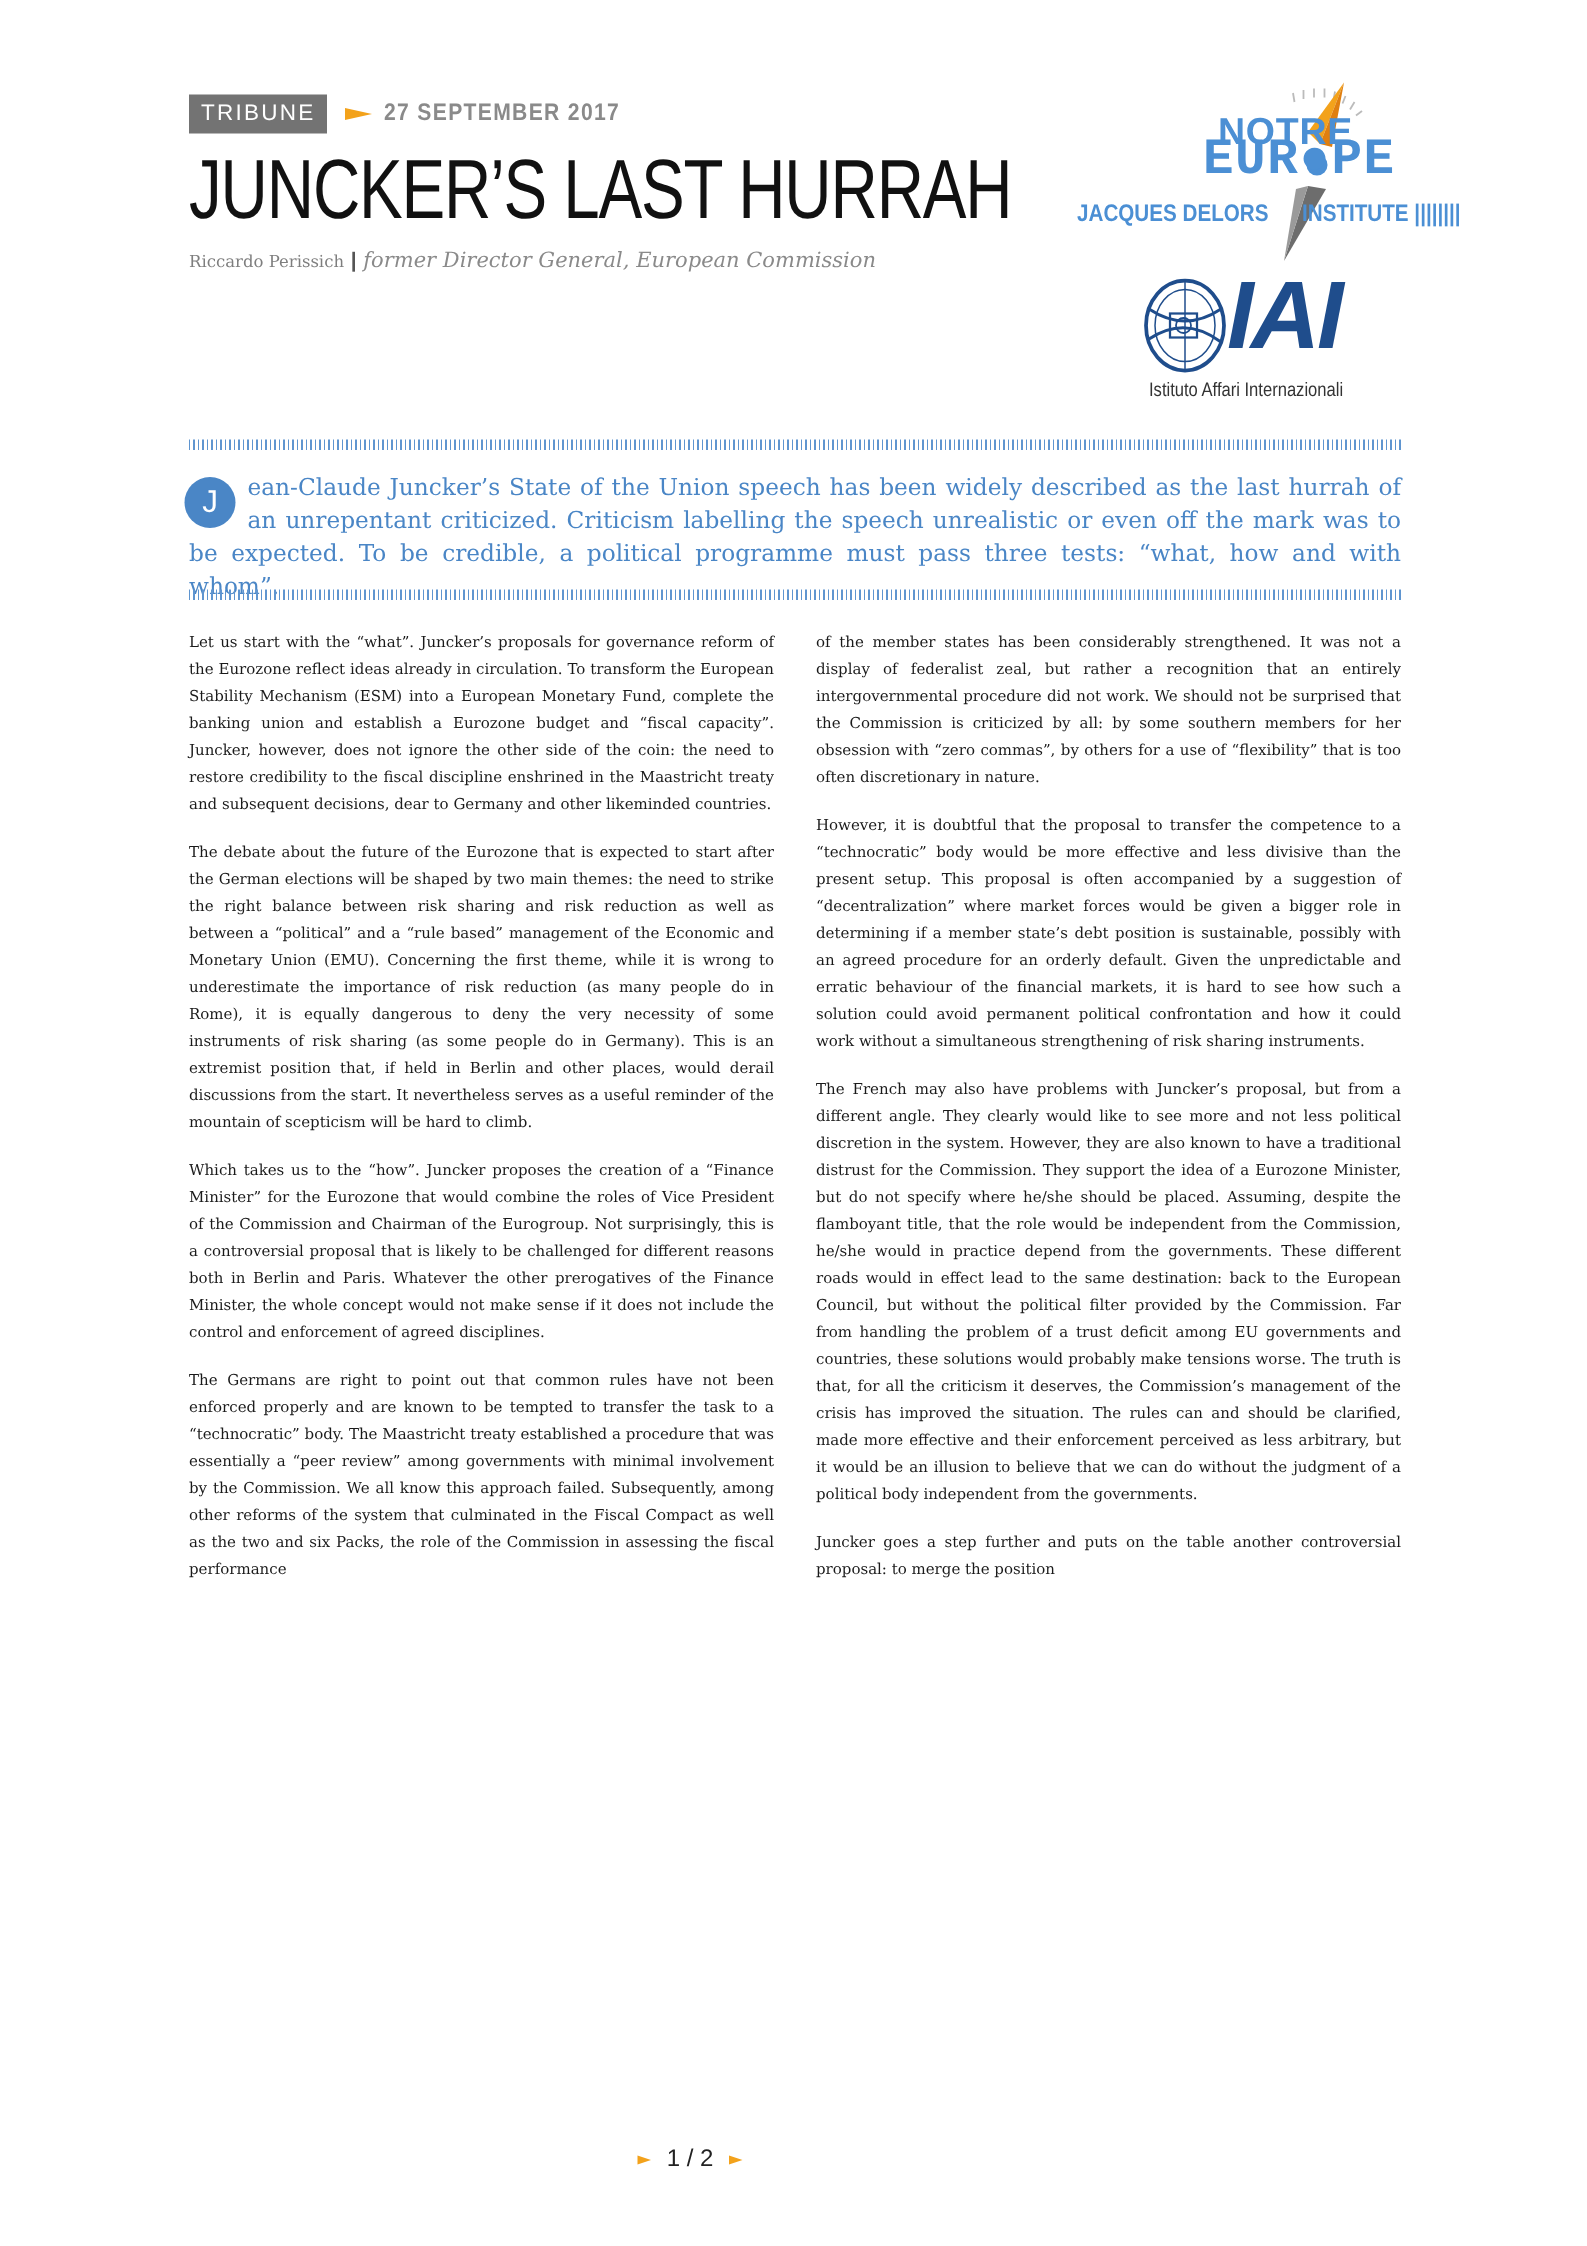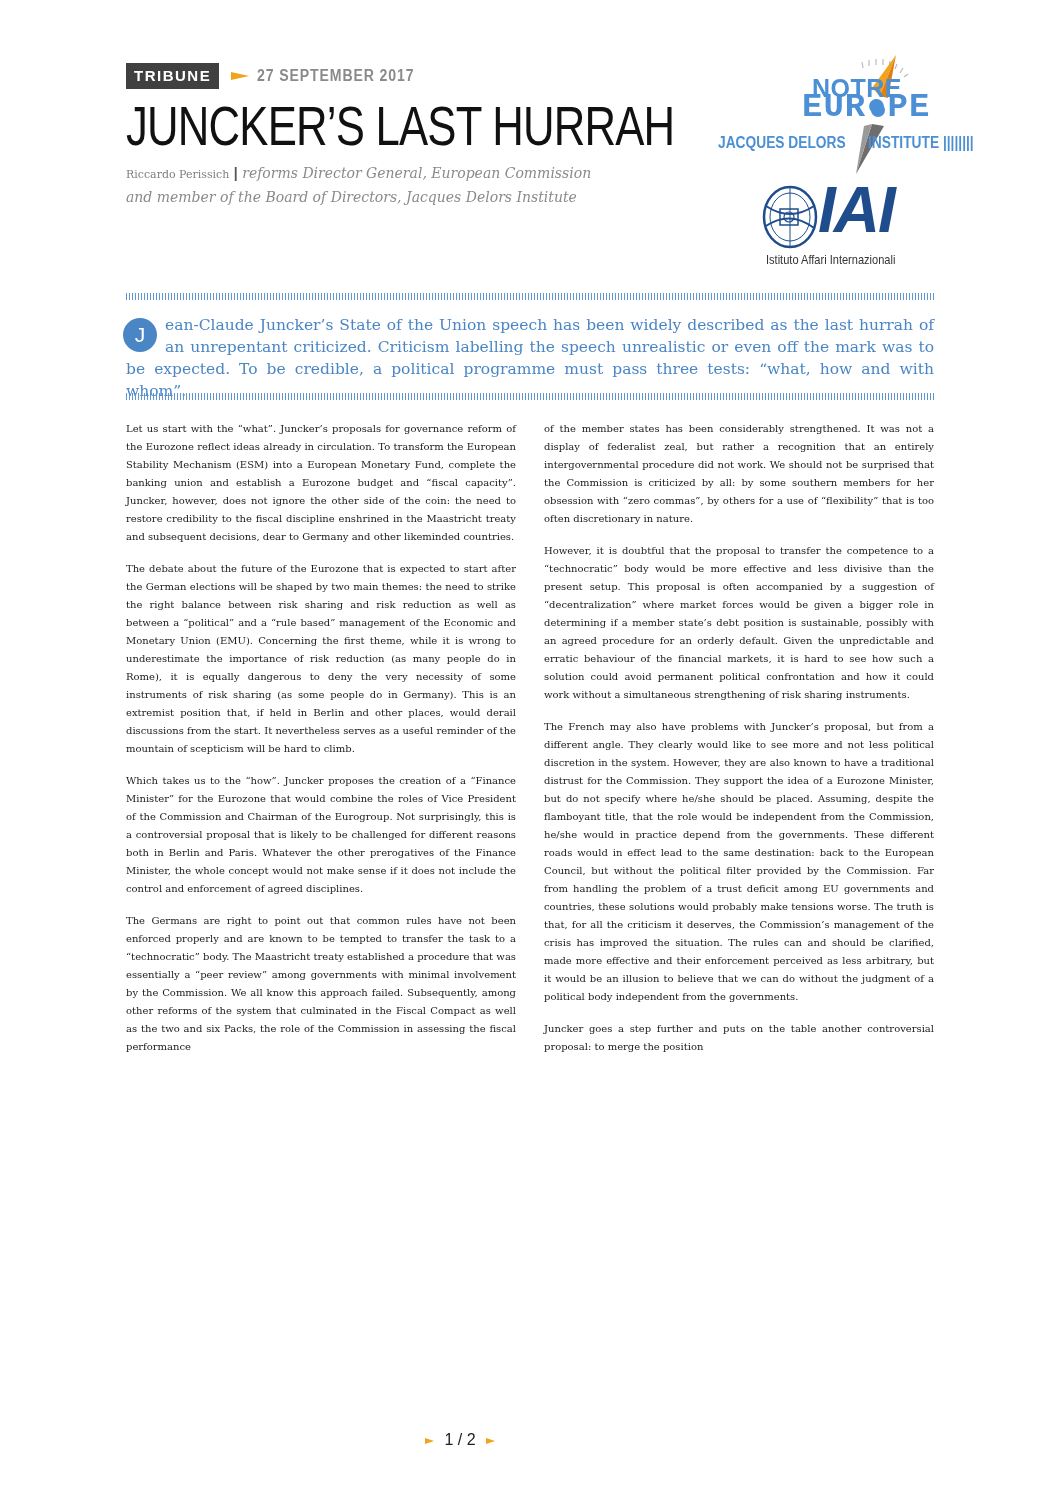--- a/index.html
+++ b/index.html
@@ -1,20 +1,20 @@
 <!DOCTYPE html>
 <html><head>
   <meta charset="utf-8">
   <style>
     html, body { margin: 0; padding: 0; background: #ffffff; }
     body { width: 1058px; height: 1497px; position: relative; overflow: hidden; font-family: "DejaVu Serif", serif; color: #1a1a1a; }
 
     .header { position: absolute; left: 126px; top: 62px; width: 560px; }
     .tag-row { display: flex; align-items: center; height: 28px; }
-    .tag { background: #404040; color: #fff; font-family: "Liberation Sans", sans-serif; font-weight: bold; font-size: 15px; letter-spacing: 1.5px; padding: 4px 8px; line-height: 18px; }
+    .tag { background: #737373; color: #fff; font-family: "Liberation Sans", sans-serif; font-weight: normal; font-size: 15px; letter-spacing: 1.5px; padding: 4px 8px; line-height: 18px; }
     .arrow { display: inline-block; width: 0; height: 0; margin-left: 12px; margin-right: 8px; border-top: 4px solid transparent; border-bottom: 4px solid transparent; border-left: 18px solid #f3a21b; }
     .date { font-family: "Liberation Sans", sans-serif; font-weight: bold; font-size: 16px; color: #8a8a8a; letter-spacing: 1px; transform: scaleX(0.88); transform-origin: left center; }
     .title { margin: 8px 0 0 0; font-family: "Liberation Sans", sans-serif; font-weight: normal; font-size: 56px; line-height: 56px; letter-spacing: -1px; transform: scaleX(0.78); transform-origin: left center; white-space: nowrap; color: #111; }
     .byline { margin-top: 8px; font-size: 14px; line-height: 22px; color: #8a8a8a; }
     .byline .name { font-size: 11px; color: #7e7e7e; }
     .byline .sep { font-family: "Liberation Sans", sans-serif; font-weight: bold; color: #555; }
     .byline .role { font-style: italic; }
 
     
     .logo-ne { position: absolute; left: 716px; top: 52px; width: 282px; height: 120px; }
@@ -53,22 +53,21 @@
 <div class="header">
   <div class="tag-row">
     <span class="tag">TRIBUNE</span>
     <span class="arrow"></span>
     <span class="date">27 SEPTEMBER 2017</span>
   </div>
   <h1 class="title">JUNCKER’S LAST HURRAH</h1>
   <div class="byline">
     <span class="name">Riccardo Perissich</span>
     <span class="sep">|</span>
-    <span class="role">reforms Director General, European Commission</span><br>
-    <span class="role">and member of the Board of Directors, Jacques Delors Institute</span>
+    <span class="role">former Director General, European Commission</span><br>
   </div>
 </div>
 
 <div class="logo-ne">
   <svg class="ne-compass" width="120" height="125" viewBox="0 0 120 125">
     <g stroke="#bbbbbb" stroke-width="1.2">
       <line x1="26" y1="10" x2="27" y2="16"></line>
       <line x1="33" y1="8" x2="33" y2="14"></line>
       <line x1="40" y1="7" x2="40" y2="13"></line>
       <line x1="47" y1="7" x2="47" y2="13"></line>

